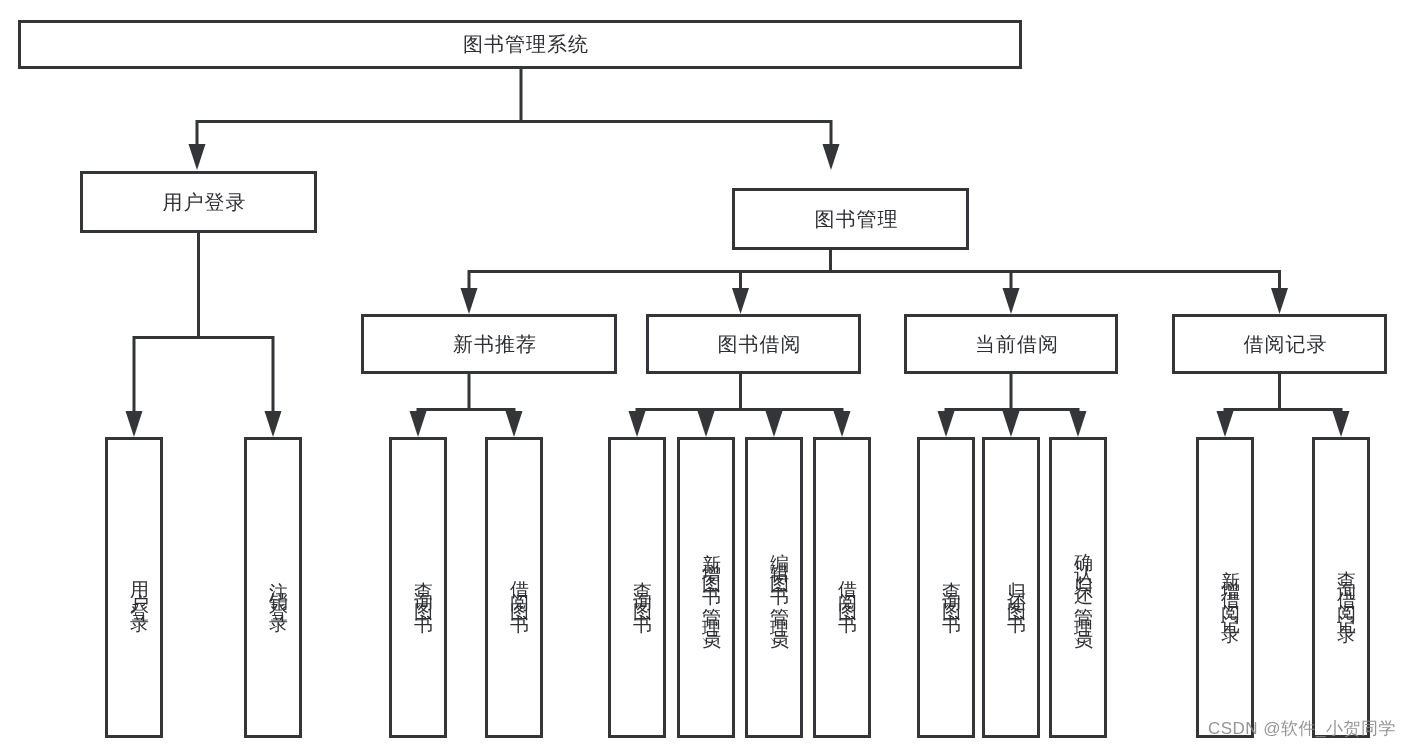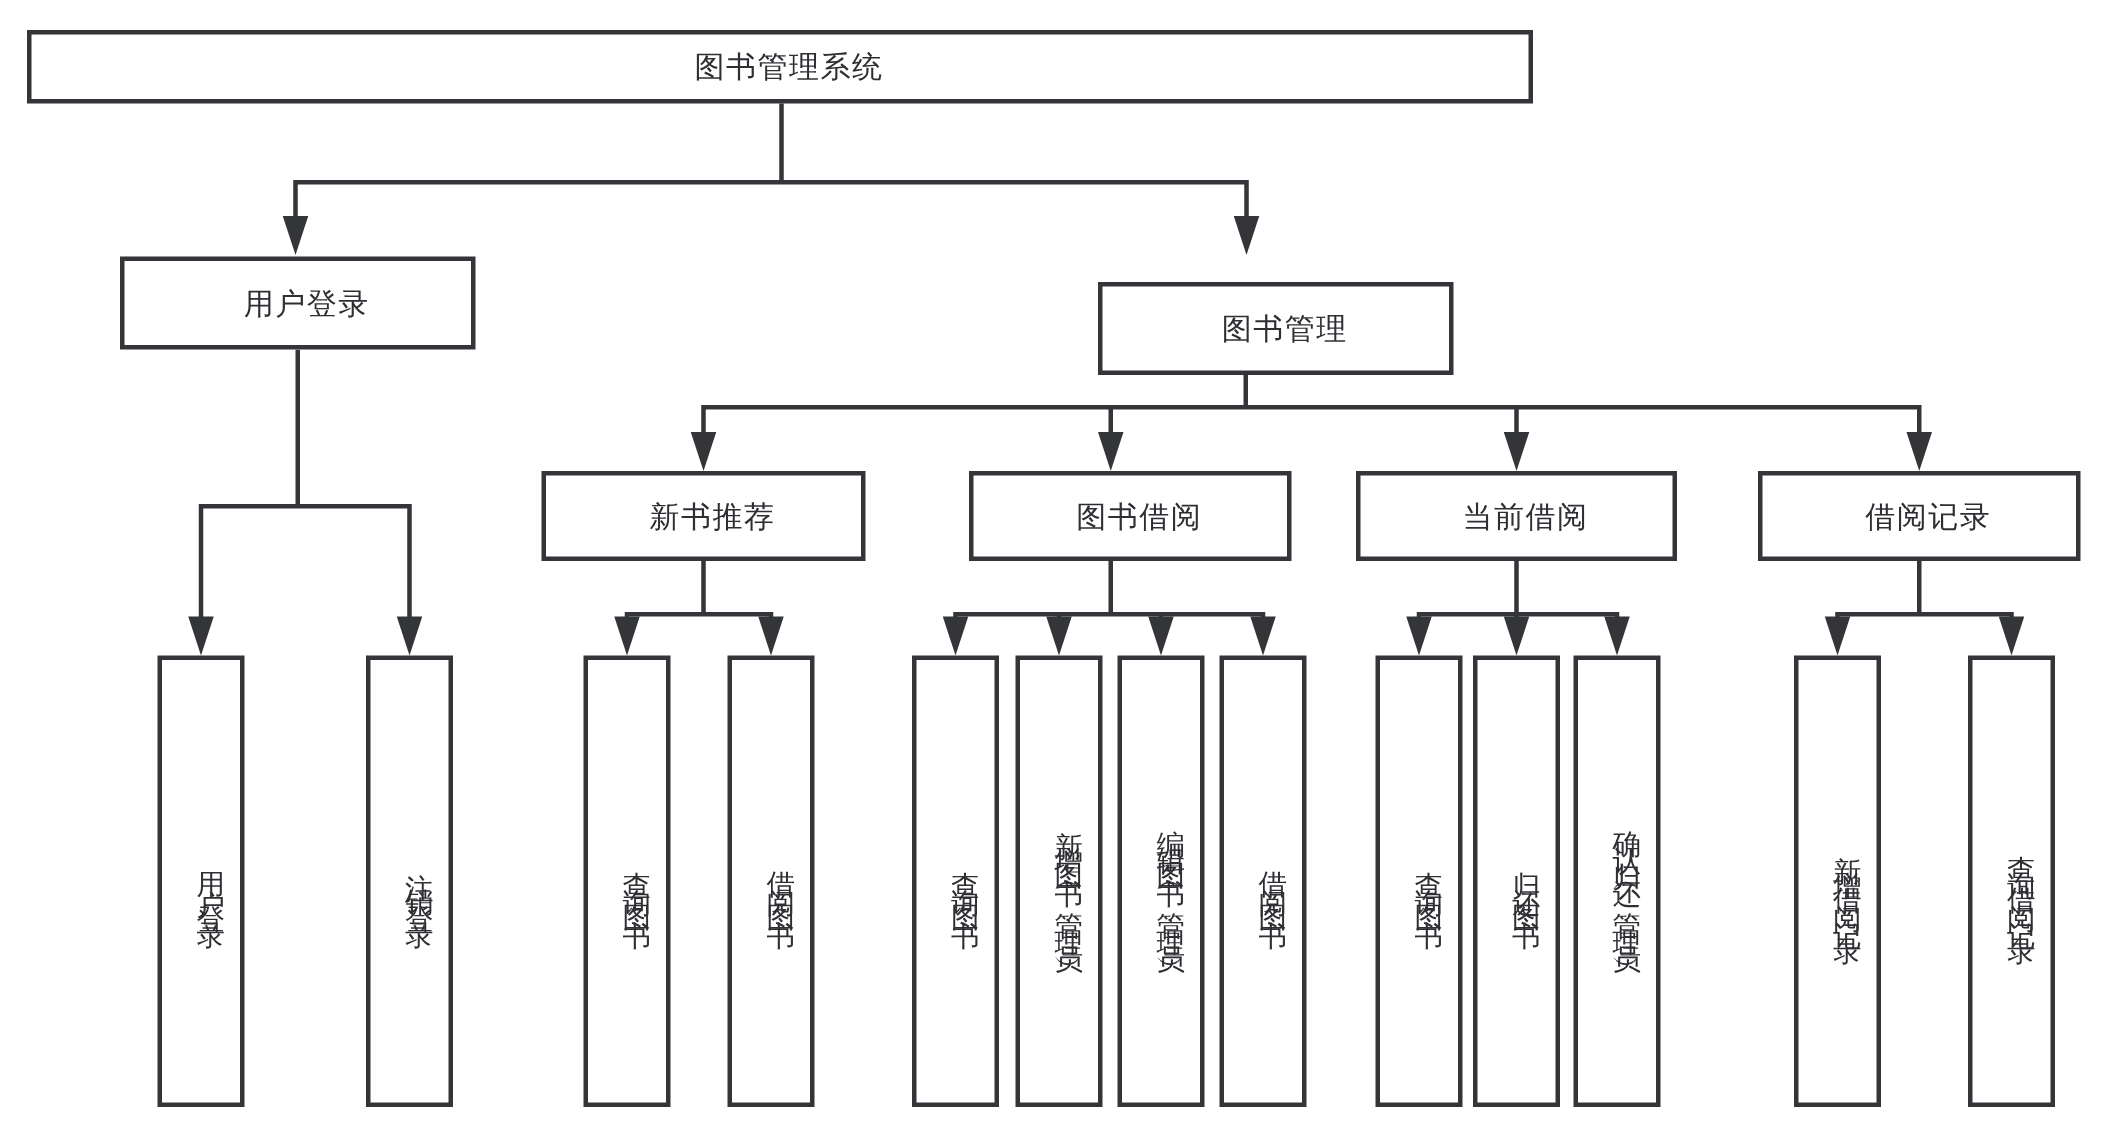--- a/index.html
+++ b/index.html
@@ -99,21 +99,21 @@
     <span class="h-label">图书管理系统</span>
   </div>
 
   <div class="node" style="left:80px; top:171px; width:237px; height:62px;">
     <span class="h-label">用户登录</span>
   </div>
   <div class="node" style="left:732px; top:171px; width:237px; height:62px;margin-top:17px;">
     <span class="h-label">图书管理</span>
   </div>
 
-  <div class="node" style="left:361px; top:314px; width:216px; height:60px;">
+  <div class="node" style="left:361px; top:314px; width:256px; height:60px;">
     <span class="h-label">新书推荐</span>
   </div>
   <div class="node" style="left:646px; top:314px; width:215px; height:60px;">
     <span class="h-label">图书借阅</span>
   </div>
   <div class="node" style="left:904px; top:314px; width:214px; height:60px;text-align:center;">
     <span class="h-label">当前借阅</span>
   </div>
   <div class="node" style="left:1172px; top:314px; width:215px; height:60px;">
     <span class="h-label">借阅记录</span>
@@ -156,14 +156,15 @@
     <span class="v-label">确认归还（管理员）</span>
   </div>
 
   <div class="node leaf" style="left:1196px; top:437px; width:58px; height:301px;">
     <span class="v-label">新增借阅记录</span>
   </div>
   <div class="node leaf" style="left:1312px; top:437px; width:58px; height:301px;">
     <span class="v-label">查询借阅记录</span>
   </div>
 
+  <div class="watermark">CSDN @软件_小贺同学</div>
 
 </div>
 
 </body></html>

